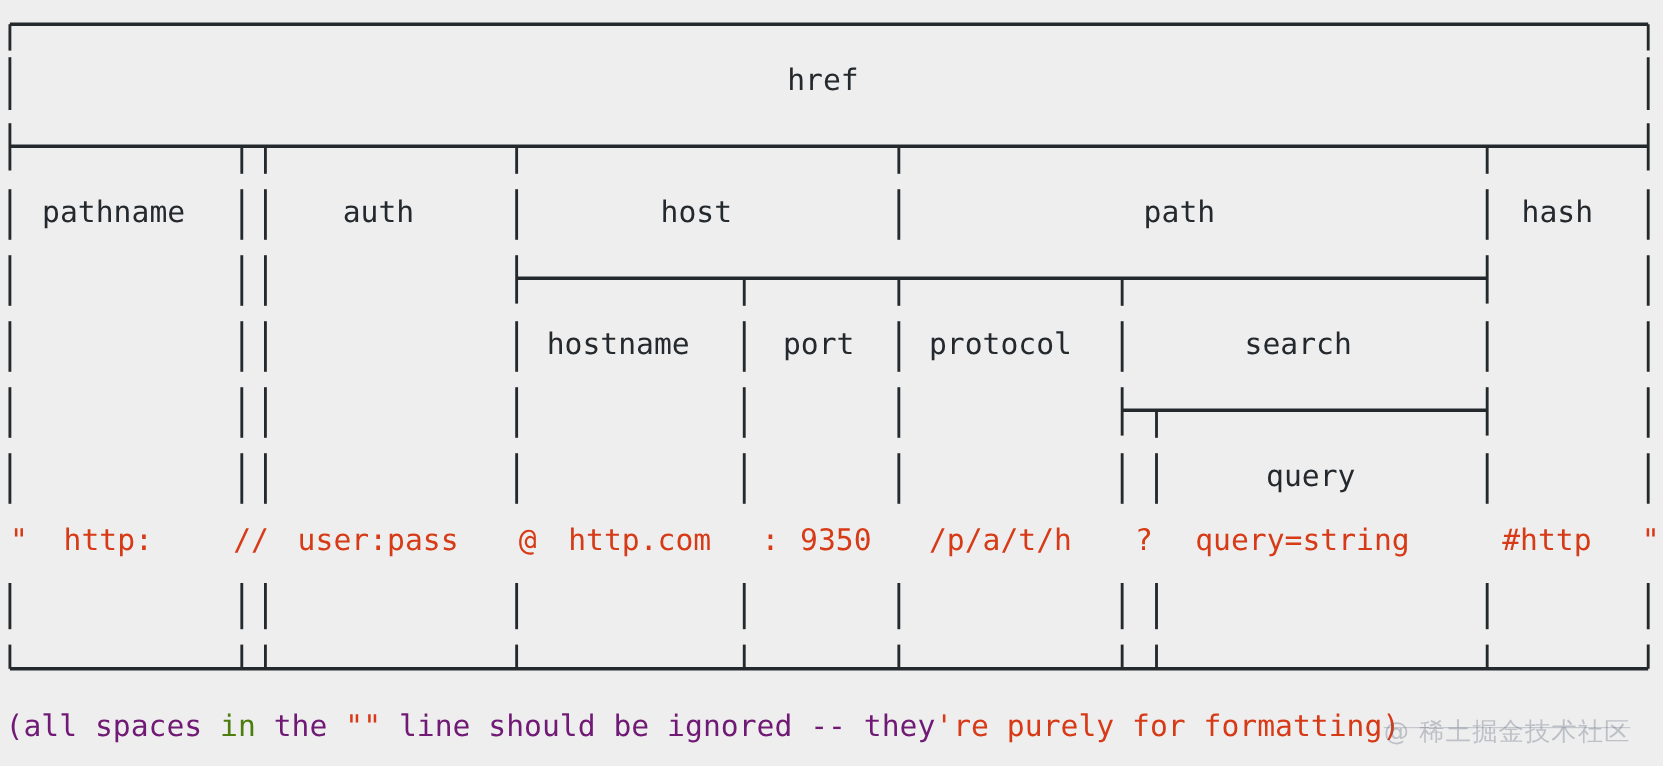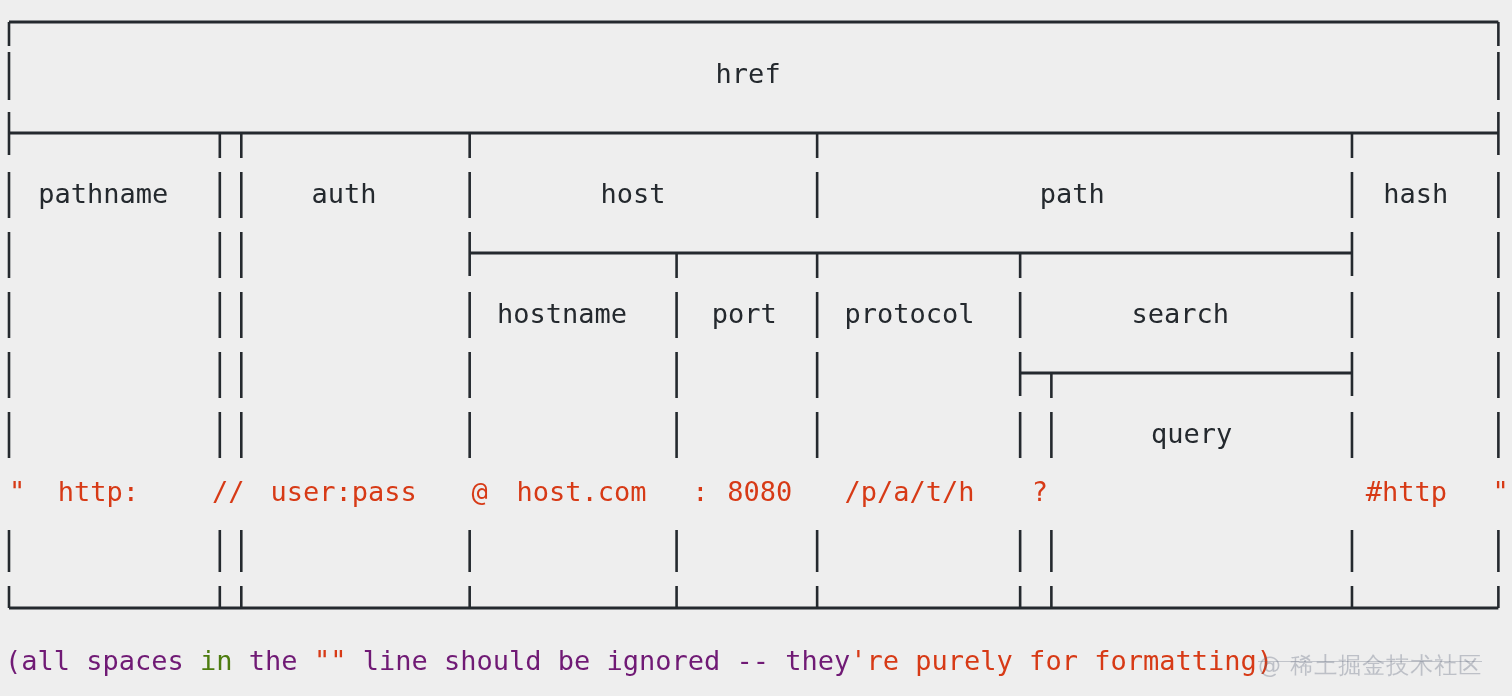--- a/index.html
+++ b/index.html
@@ -149,25 +149,26 @@
       <div style="position: absolute; white-space: pre; font-size: 27px; line-height: 27px; font-family: &quot;DejaVu Sans Mono&quot;, &quot;Liberation Mono&quot;, monospace; color: rgb(36, 41, 46); left: 497px; top: 300px;">hostname</div>
       <div style="position: absolute; white-space: pre; font-size: 27px; line-height: 27px; font-family: &quot;DejaVu Sans Mono&quot;, &quot;Liberation Mono&quot;, monospace; color: rgb(36, 41, 46); left: 711.72px; top: 300px;">port</div>
       <div style="position: absolute; white-space: pre; font-size: 27px; line-height: 27px; font-family: &quot;DejaVu Sans Mono&quot;, &quot;Liberation Mono&quot;, monospace; color: rgb(36, 41, 46); left: 844.456px; top: 300px;">protocol</div>
       <div style="position: absolute; white-space: pre; font-size: 27px; line-height: 27px; font-family: &quot;DejaVu Sans Mono&quot;, &quot;Liberation Mono&quot;, monospace; color: rgb(36, 41, 46); left: 1131.4px; top: 300px;">search</div>
       <div style="position: absolute; white-space: pre; font-size: 27px; line-height: 27px; font-family: &quot;DejaVu Sans Mono&quot;, &quot;Liberation Mono&quot;, monospace; color: rgb(36, 41, 46); left: 1150.92px; top: 420px;">query</div>
       <div style="position: absolute; white-space: pre; font-size: 27px; line-height: 27px; font-family: &quot;DejaVu Sans Mono&quot;, &quot;Liberation Mono&quot;, monospace; color: rgb(215, 58, 22); left: 9px; top: 478px;">"</div>
       <div style="position: absolute; white-space: pre; font-size: 27px; line-height: 27px; font-family: &quot;DejaVu Sans Mono&quot;, &quot;Liberation Mono&quot;, monospace; color: rgb(215, 58, 22); left: 57.8px; top: 478px;">http:</div>
       <div style="position: absolute; white-space: pre; font-size: 27px; line-height: 27px; font-family: &quot;DejaVu Sans Mono&quot;, &quot;Liberation Mono&quot;, monospace; color: rgb(215, 58, 22); left: 212.008px; top: 478px;">//</div>
       <div style="position: absolute; white-space: pre; font-size: 27px; line-height: 27px; font-family: &quot;DejaVu Sans Mono&quot;, &quot;Liberation Mono&quot;, monospace; color: rgb(215, 58, 22); left: 270.568px; top: 478px;">user:pass</div>
       <div style="position: absolute; white-space: pre; font-size: 27px; line-height: 27px; font-family: &quot;DejaVu Sans Mono&quot;, &quot;Liberation Mono&quot;, monospace; color: rgb(215, 58, 22); left: 471.624px; top: 478px;">@</div>
-      <div style="position: absolute; white-space: pre; font-size: 27px; line-height: 27px; font-family: &quot;DejaVu Sans Mono&quot;, &quot;Liberation Mono&quot;, monospace; color: rgb(215, 58, 22); left: 516.52px; top: 478px;">host.com</div>
+      <div style="position: absolute; white-space: pre; font-size: 27px; line-height: 27px; font-family: &quot;DejaVu Sans Mono&quot;, &quot;Liberation Mono&quot;, monospace; color: rgb(215, 58, 22); left: 516.52px; top: 478px;">http.com</div>
       <div style="position: absolute; white-space: pre; font-size: 27px; line-height: 27px; font-family: &quot;DejaVu Sans Mono&quot;, &quot;Liberation Mono&quot;, monospace; color: rgb(215, 58, 22); left: 692.2px; top: 478px;">:</div>
-      <div style="position: absolute; white-space: pre; font-size: 27px; line-height: 27px; font-family: &quot;DejaVu Sans Mono&quot;, &quot;Liberation Mono&quot;, monospace; color: rgb(215, 58, 22); left: 727.336px; top: 478px;">8080</div>
+      <div style="position: absolute; white-space: pre; font-size: 27px; line-height: 27px; font-family: &quot;DejaVu Sans Mono&quot;, &quot;Liberation Mono&quot;, monospace; color: rgb(215, 58, 22); left: 727.336px; top: 478px;">9350</div>
       <div style="position: absolute; white-space: pre; font-size: 27px; line-height: 27px; font-family: &quot;DejaVu Sans Mono&quot;, &quot;Liberation Mono&quot;, monospace; color: rgb(215, 58, 22); left: 844.456px; top: 478px;">/p/a/t/h</div>
       <div style="position: absolute; white-space: pre; font-size: 27px; line-height: 27px; font-family: &quot;DejaVu Sans Mono&quot;, &quot;Liberation Mono&quot;, monospace; color: rgb(215, 58, 22); left: 1031.85px; top: 478px;">?</div>
+      <div style="position: absolute; white-space: pre; font-size: 27px; line-height: 27px; font-family: &quot;DejaVu Sans Mono&quot;, &quot;Liberation Mono&quot;, monospace; color: rgb(215, 58, 22); left: 1086.5px; top: 478px;">query=string</div>
       <div style="position: absolute; white-space: pre; font-size: 27px; line-height: 27px; font-family: &quot;DejaVu Sans Mono&quot;, &quot;Liberation Mono&quot;, monospace; color: rgb(215, 58, 22); left: 1365.64px; top: 478px;">#http</div>
       <div style="position: absolute; white-space: pre; font-size: 27px; line-height: 27px; font-family: &quot;DejaVu Sans Mono&quot;, &quot;Liberation Mono&quot;, monospace; color: rgb(215, 58, 22); left: 1492.52px; top: 478px;">"</div>
     </div>
 
   <div id="caption-line" style="position:absolute;left:5px;top:645px;white-space:pre;font-size:27px;font-family:'DejaVu Sans Mono','Liberation Mono',monospace;color:#24292e;"><span class="tok-plain">(all spaces </span><span class="tok-kw">in</span><span class="tok-plain"> the </span><span class="tok-str">""</span><span class="tok-plain"> line should be ignored -- they</span><span class="tok-str">'re purely for formatting)</span></div>
 
   <div class="watermark">
     <span>@ 稀土掘金技术社区</span>
     <span class="wm-strike"></span>
   </div>

